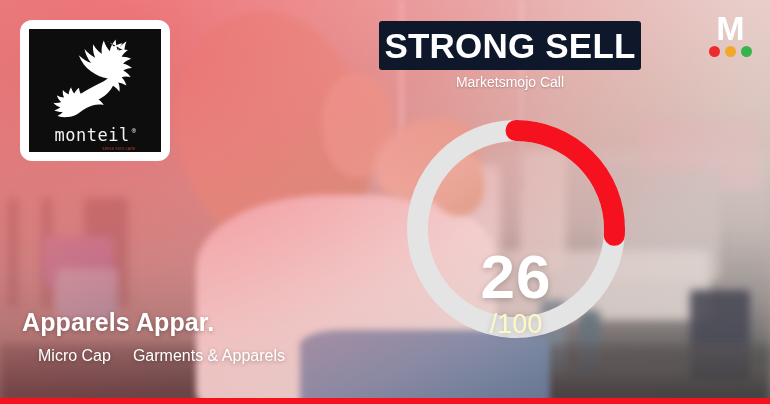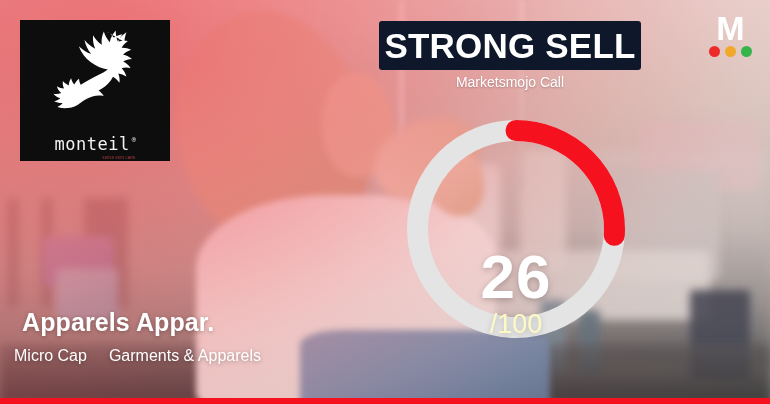--- a/index.html
+++ b/index.html
@@ -127,20 +127,21 @@
     background:
       radial-gradient(ellipse 620px 430px at 120px 40px, rgba(233,78,84,.62) 0%, rgba(233,78,84,.34) 42%, rgba(233,78,84,.10) 72%, rgba(233,78,84,0) 100%),
       linear-gradient(135deg, rgba(230,70,78,.42) 0%, rgba(230,70,78,.20) 45%, rgba(230,70,78,.05) 75%, rgba(230,70,78,0) 100%);
     mix-blend-mode:normal;
   }
 
   
   .logo-card {
     position:absolute; left:20px; top:20px; width:150px; height:141px;
     background:#ffffff; border-radius:12px;
+    padding:9px;
   }
   .logo-inner {
     width:100%; height:100%;
     background:#0d0d0d;
     display:flex; flex-direction:column;
     align-items:center; justify-content:flex-end;
     padding-bottom:8px;
     overflow:hidden;
     position:relative;
   }
@@ -194,21 +195,21 @@
     text-shadow:0 2px 6px rgba(0,0,0,.22);
   }
 
   
   .company {
     position:absolute; left:22px; top:308px;
     color:#ffffff; font-size:25px; font-weight:700; letter-spacing:.1px;
     text-shadow:0 1px 4px rgba(0,0,0,.30);
   }
   .meta {
-    position:absolute; left:14px; top:347px;
+    position:absolute; left:38px; top:347px;
     display:flex; align-items:center; gap:22px;
     color:#ffffff; font-size:16px; font-weight:400;
     text-shadow:0 1px 4px rgba(0,0,0,.30);
   }
 
   
   .mm { position:absolute; right:12px; top:14px; width:56px; }
   .mm-letter {
     color:#ffffff; font-size:34px; font-weight:700; line-height:.85;
     text-align:center; letter-spacing:-1px;

